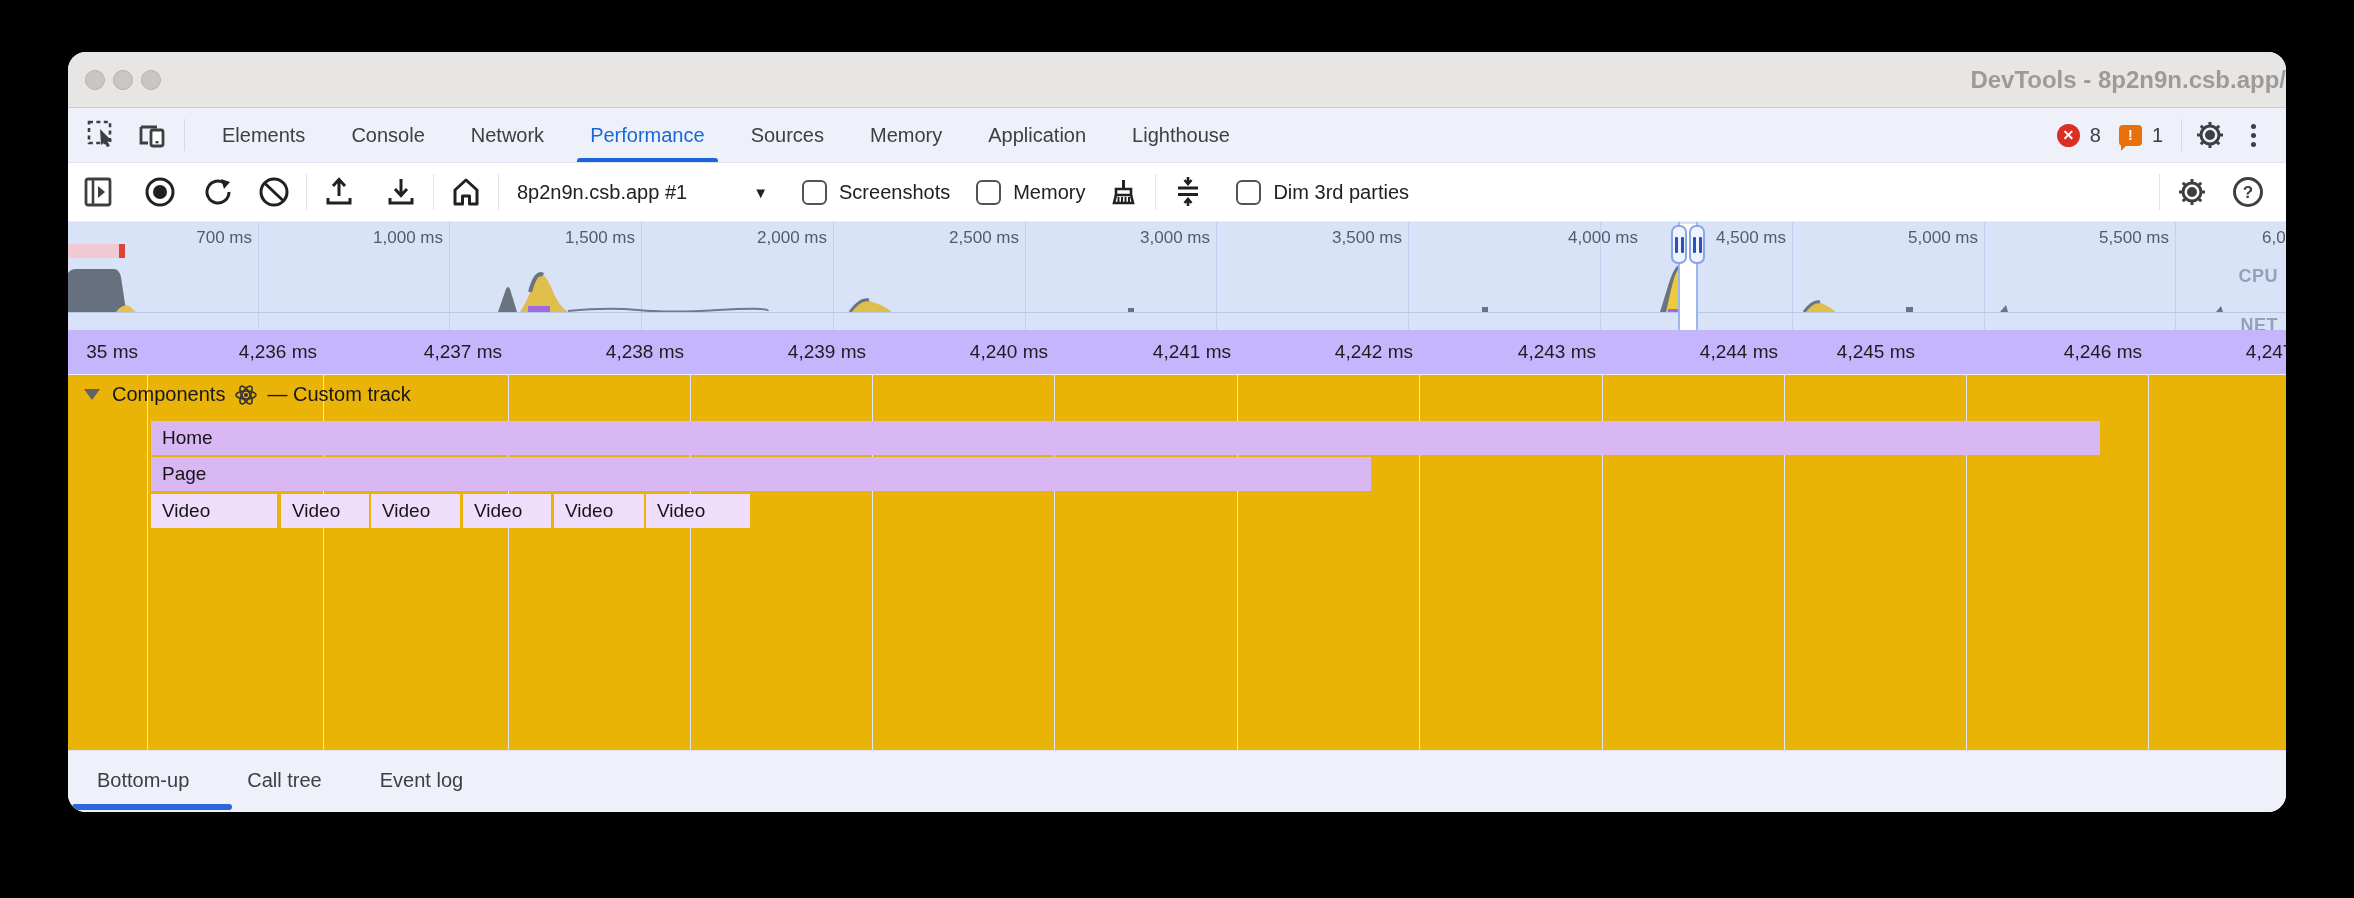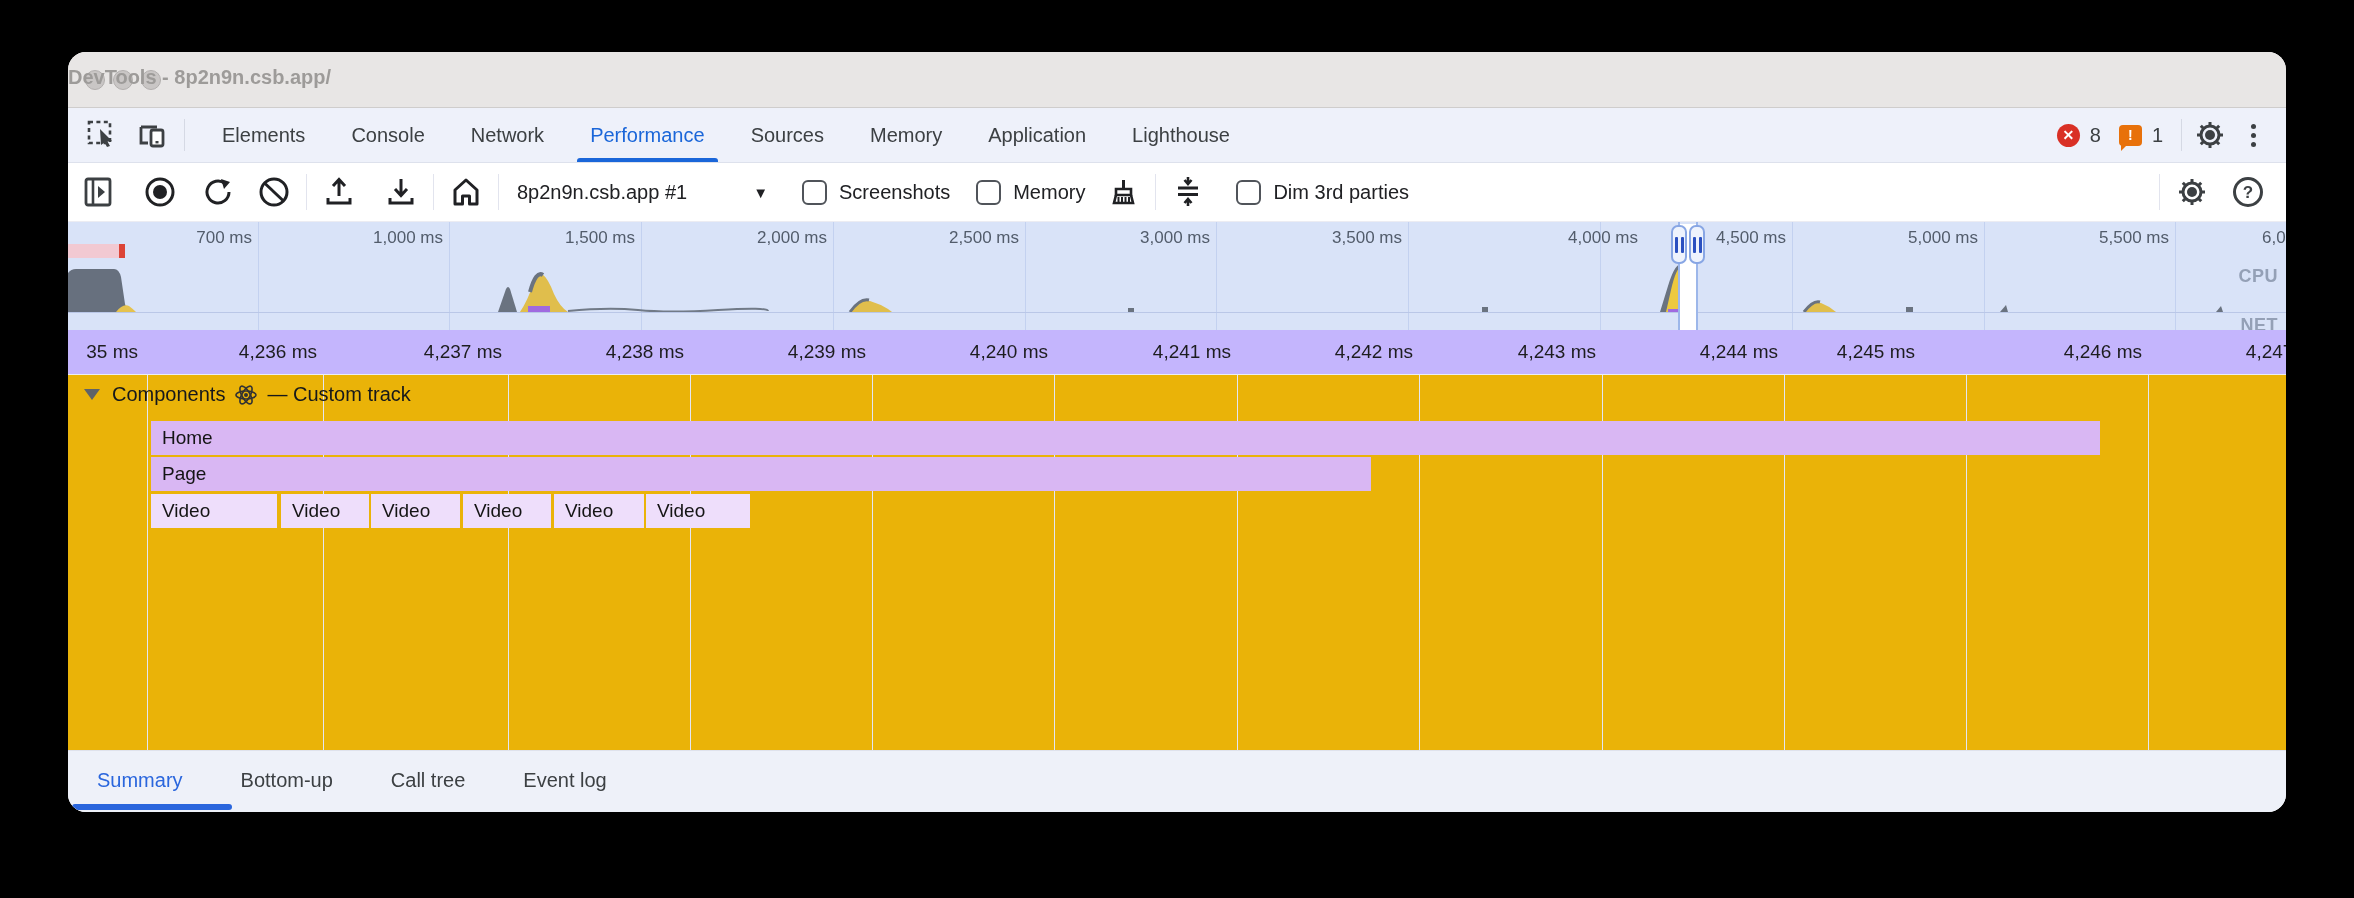--- a/index.html
+++ b/index.html
@@ -6,22 +6,22 @@
   html,body { width:2354px; height:898px; background:#000; overflow:hidden;
     font-family:"Liberation Sans", sans-serif; }
   .window { position:absolute; left:68px; top:52px; width:2218px; height:760px;
     background:#fff; border-radius:18px; overflow:hidden; box-shadow:0 20px 60px rgba(0,0,0,.6); }
 
   
   .titlebar { position:relative; height:56px; background:#e8e6e5; border-bottom:1px solid #cfcdcc; }
   .traffic { position:absolute; top:18px; width:20px; height:20px; border-radius:50%;
     background:#c9c6c5; border:1px solid #b2afae; }
   .t1{left:17px;} .t2{left:45px;} .t3{left:73px;}
-  .title-text { position:absolute; left:0; right:0; top:14px; text-align:left;
-    font-size:20px; font-weight:bold; color:#9d9b99; }
+  .title-text { position:absolute; left:0; right:0; top:14px; text-align:right;
+    font-size:24px; font-weight:bold; color:#9d9b99; }
 
   
   .dt-tabs { height:55px; background:#eef1fa; border-bottom:1px solid #dde1ec;
     display:flex; align-items:center; }
   .dt-left-icons { display:flex; align-items:center; gap:14px; padding:0 14px 0 16px; }
   .icon-btn { width:36px; height:36px; display:flex; align-items:center; justify-content:center; }
   .vdiv { width:1px; height:32px; background:#d5d9e4; }
   .dt-tab { font-size:20px; color:#3c4043; padding:0 23px; height:54px; line-height:54px;
     position:relative; white-space:nowrap; }
   .dt-tab.selected { color:#1a66d9; }
@@ -376,21 +376,20 @@
         <div class="bar light" style="left: 213px; width: 88px; top: 119px;">Video</div>
         <div class="bar light" style="left: 303px; width: 89px; top: 119px;">Video</div>
         <div class="bar light" style="left: 395px; width: 88px; top: 119px;">Video</div>
         <div class="bar light" style="left: 486px; width: 90px; top: 119px;">Video</div>
         <div class="bar light" style="left: 578px; width: 104px; top: 119px;">Video</div>
       </div>
   </div>
 
   <div class="bottom-tabs">
     <div id="bTabs" style="display:flex; align-items:center; height:100%;">
-        <div class="b-tab selected">Summary</div>
         <div class="b-tab">Bottom-up</div>
         <div class="b-tab">Call tree</div>
         <div class="b-tab">Event log</div>
       </div>
     <div class="underline"></div>
   </div>
 
 </div>
 
 </body></html>

